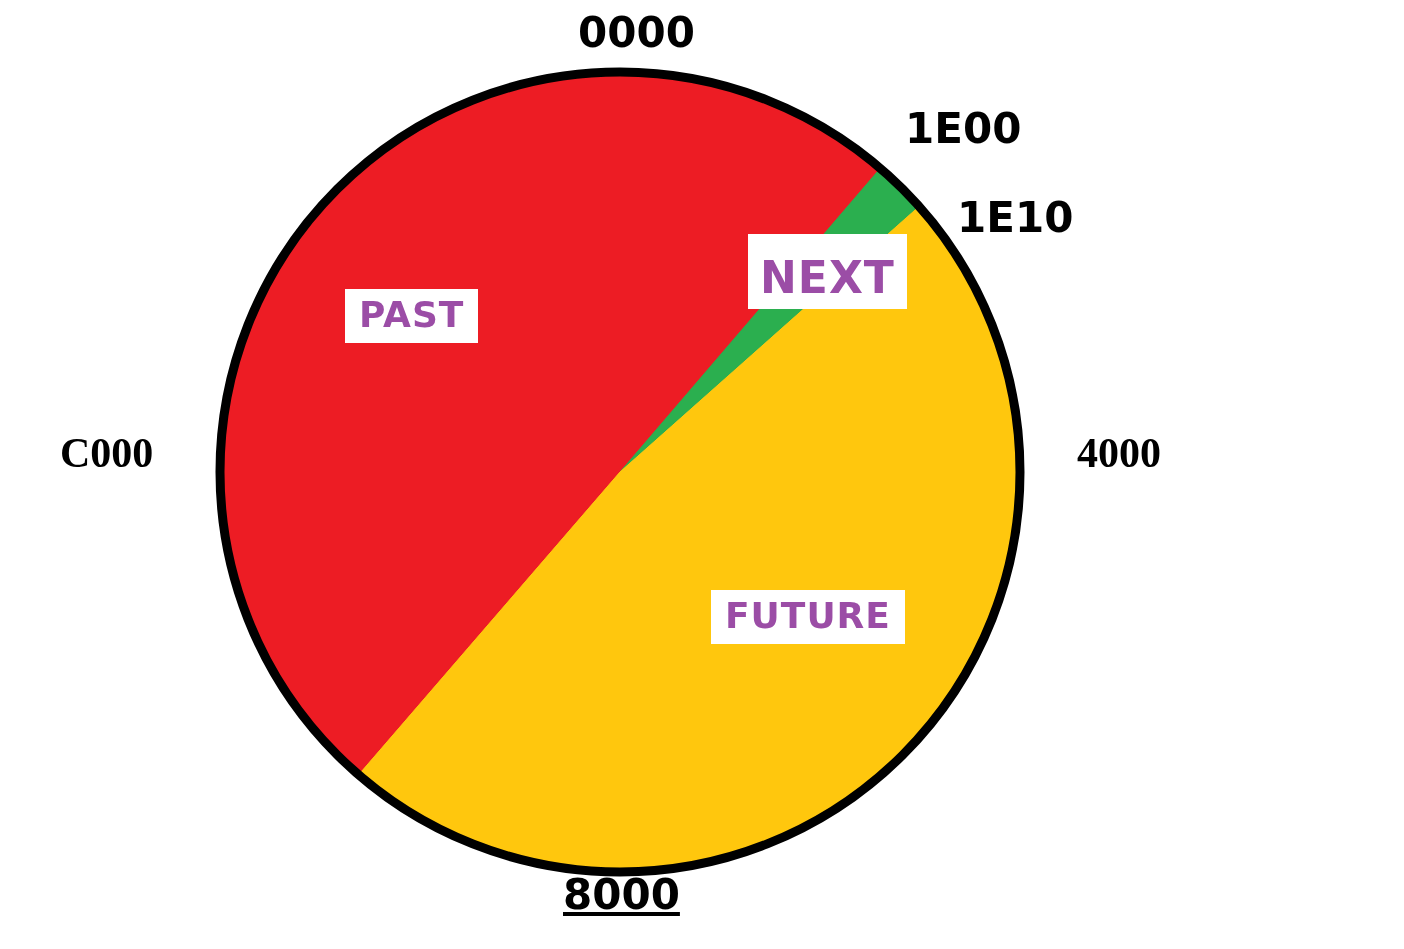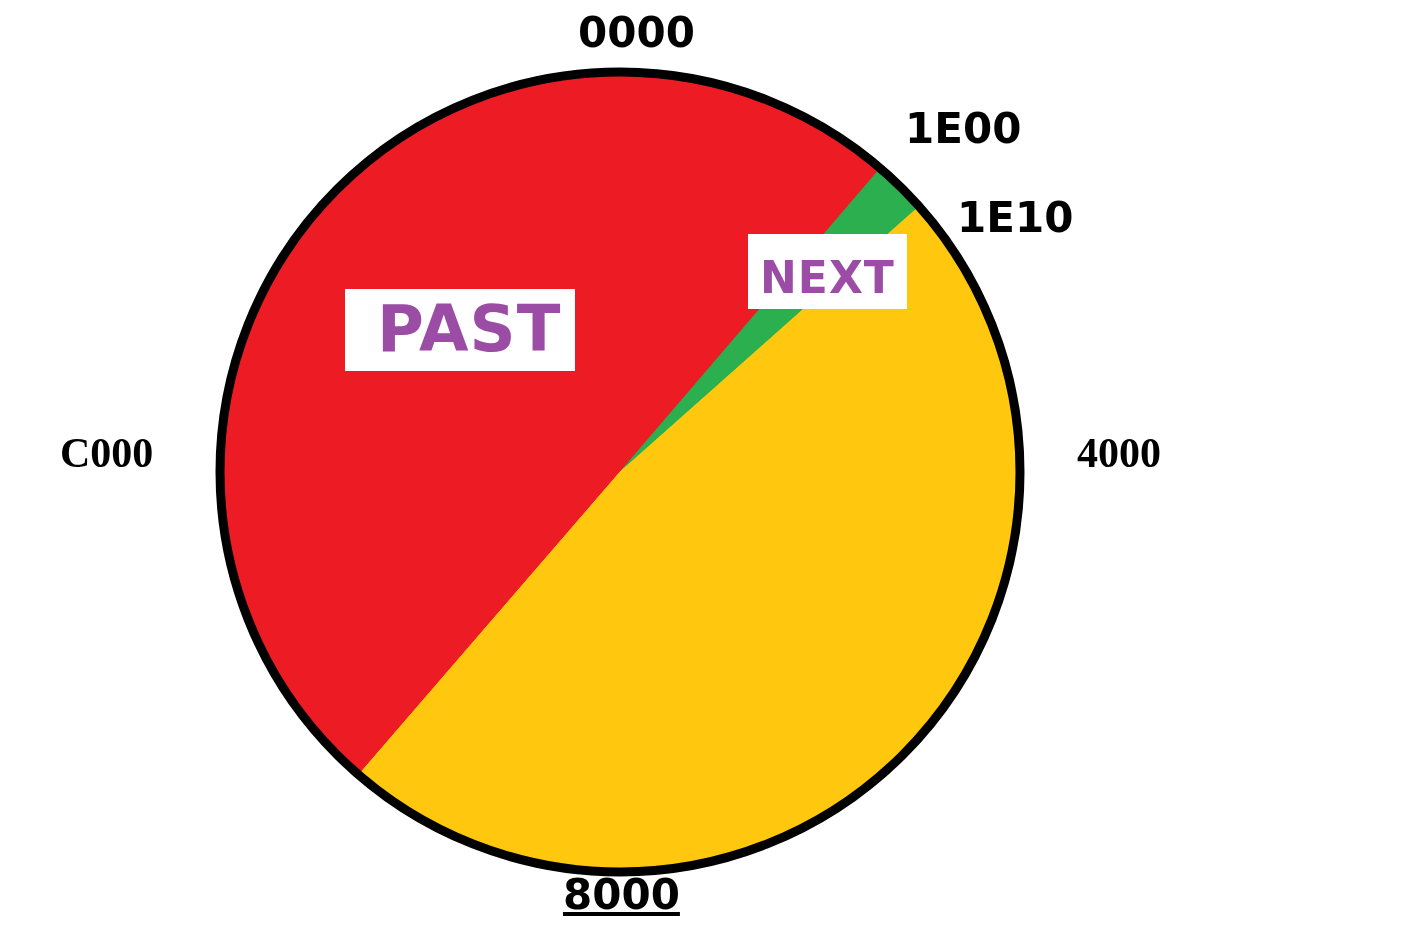--- a/index.html
+++ b/index.html
@@ -36,26 +36,26 @@
     font-size: 42px;
     color: #000000;
     white-space: nowrap;
     letter-spacing: 0px;
     line-height: 1;
   }
   .sector-label {
     position: absolute;
     font-family: "DejaVu Sans", "Liberation Sans", sans-serif;
     font-weight: bold;
-    font-size: 64px;
+    font-size: 36px;
     color: #9B4DA6;
     background: #ffffff;
     white-space: nowrap;
     line-height: 1;
-    padding: 8px 14px 10px 32px;
+    padding: 8px 14px 10px 14px;
     letter-spacing: 1px;
   }
   #label-past   { left: 345px; top: 289px; }
   #label-next   { left: 748px; top: 234px; font-size: 44px; padding: 22px 12px 9px 12px; }
   #label-future { left: 711px; top: 590px; }
 
   #tick-0000 { left: 578px; top: 12px; }
   #tick-1e00 { left: 905px; top: 108px; }
   #tick-1e10 { left: 957px; top: 160px; margin-top: 37px; }
   #tick-4000 { left: 1077px; top: 432px; font-family: Liberation Serif, serif; }
@@ -85,14 +85,15 @@
   <div class="tick-label" id="tick-4000">4000</div>
 
   <div class="tick-label" id="tick-8000">8000</div>
 
   <div class="tick-label" id="tick-c000">C000</div>
 
   <div class="sector-label" id="label-past">PAST</div>
 
   <div class="sector-label" id="label-next">NEXT</div>
 
+  <div class="sector-label" id="label-future">FUTURE</div>
 
 </div>
 
 </body></html>

